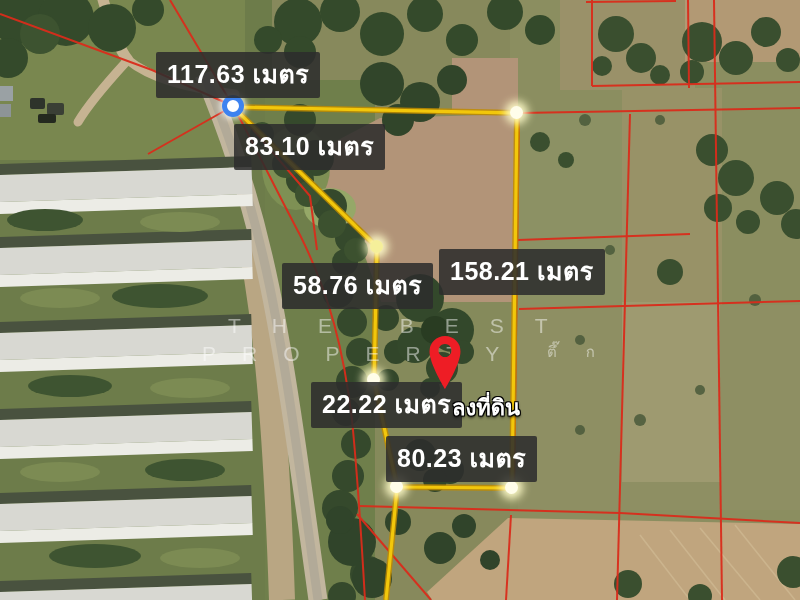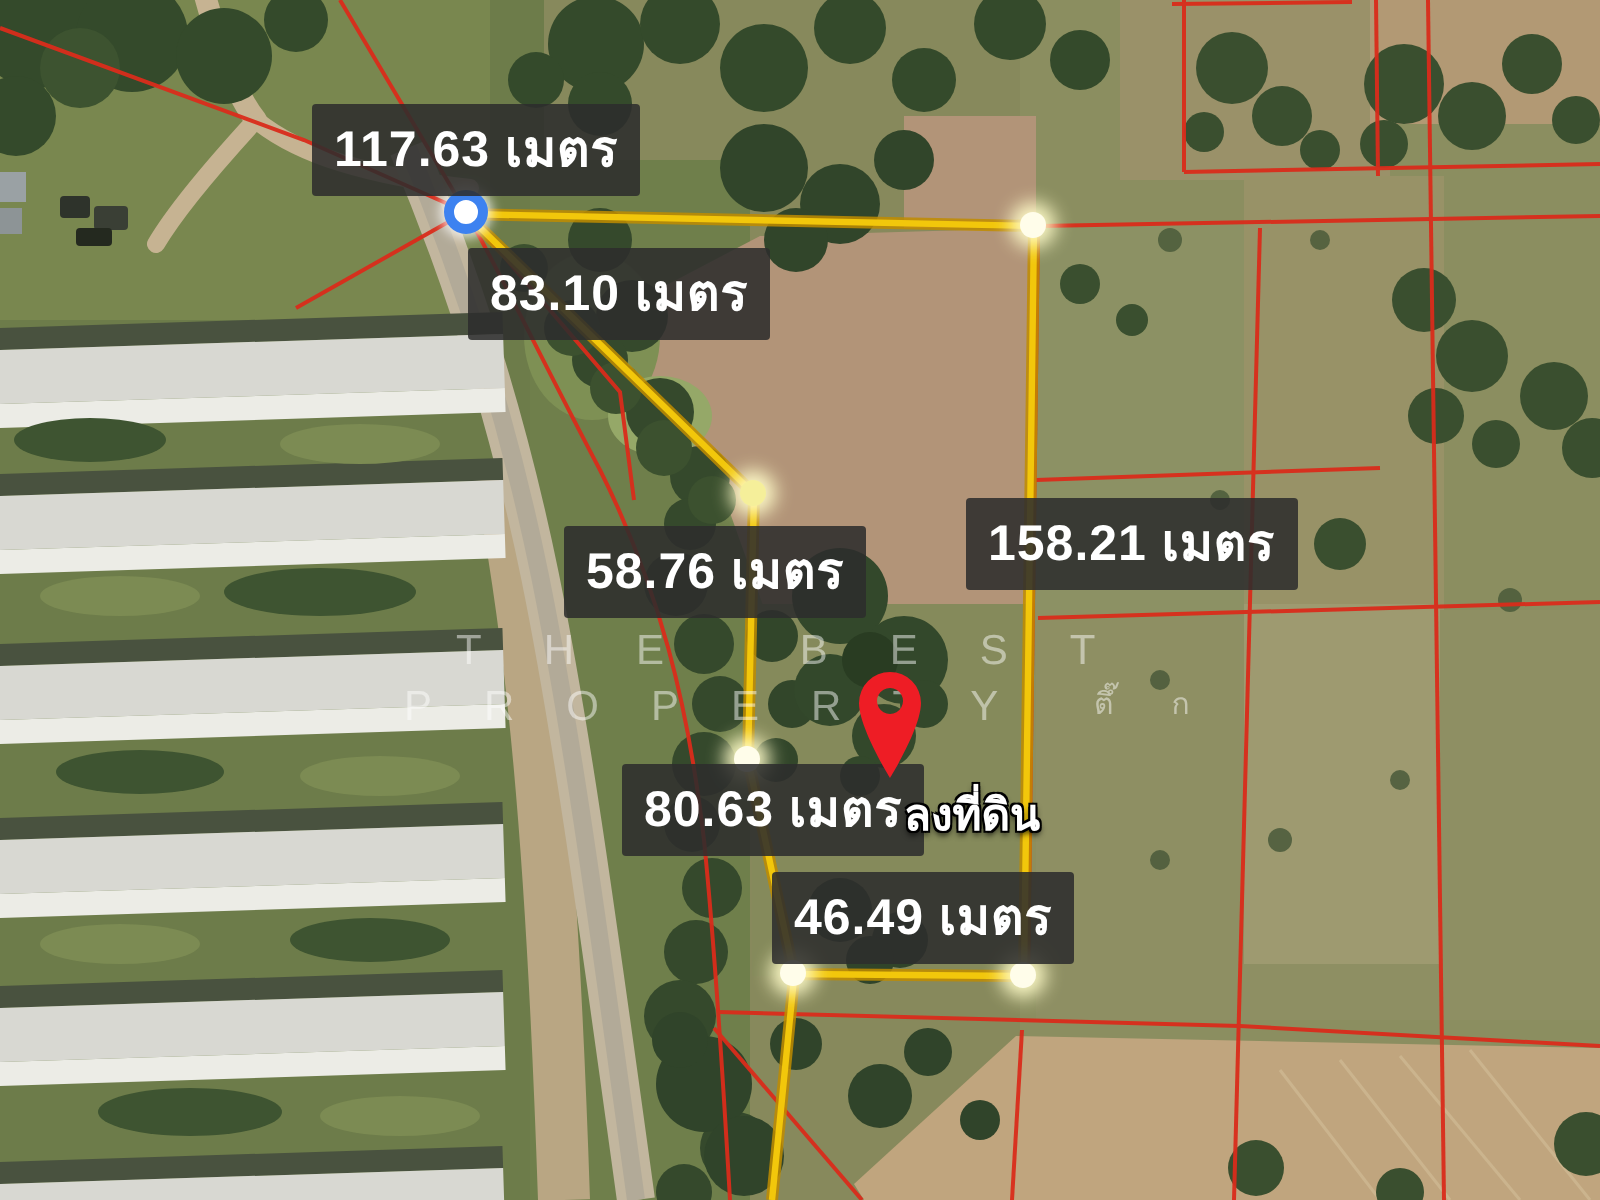--- a/index.html
+++ b/index.html
@@ -295,23 +295,23 @@
   <div class="vertex start" style="left:222px;top:95px;"></div>
   <div class="vertex" style="left:510px;top:106px;"></div>
   <div class="vertex tinted" style="left:370px;top:240px;"></div>
   <div class="vertex" style="left:367px;top:373px;"></div>
   <div class="vertex" style="left:390px;top:480px;"></div>
   <div class="vertex" style="left:505px;top:481px;"></div>
 
   <div class="mlabel" style="left:156px;top:52px;">117.63 เมตร</div>
   <div class="mlabel" style="left:234px;top:124px;">83.10 เมตร</div>
   <div class="mlabel" style="left:282px;top:263px;">58.76 เมตร</div>
-  <div class="mlabel" style="left:439px;top:249px;margin-left:44px;">158.21 เมตร</div>
-  <div class="mlabel" style="left:311px;top:382px;">80.63 เมตร</div>
-  <div class="mlabel" style="left:386px;top:436px;">46.49 เมตร</div>
+  <div class="mlabel" style="left:439px;top:249px;">158.21 เมตร</div>
+  <div class="mlabel" style="left:311px;top:382px;">22.22 เมตร</div>
+  <div class="mlabel" style="left:386px;top:436px;">80.23 เมตร</div>
 
   <div class="pinlabel" style="left:452px;top:390px;">ลงที่ดิน</div>
 
   <svg class="pin" viewBox="0 0 36 57">
     <path fill-rule="evenodd" fill="#ee1d25" d="M18,56 C18,56 2.5,31 2.5,18.5 A15.5,15.5 0 1 1 33.5,18.5 C33.5,31 18,56 18,56 Z M18,11 a6.5,6.5 0 1 0 0.01,0 Z"></path>
   </svg>
 
 </div>
 
 </body></html>

